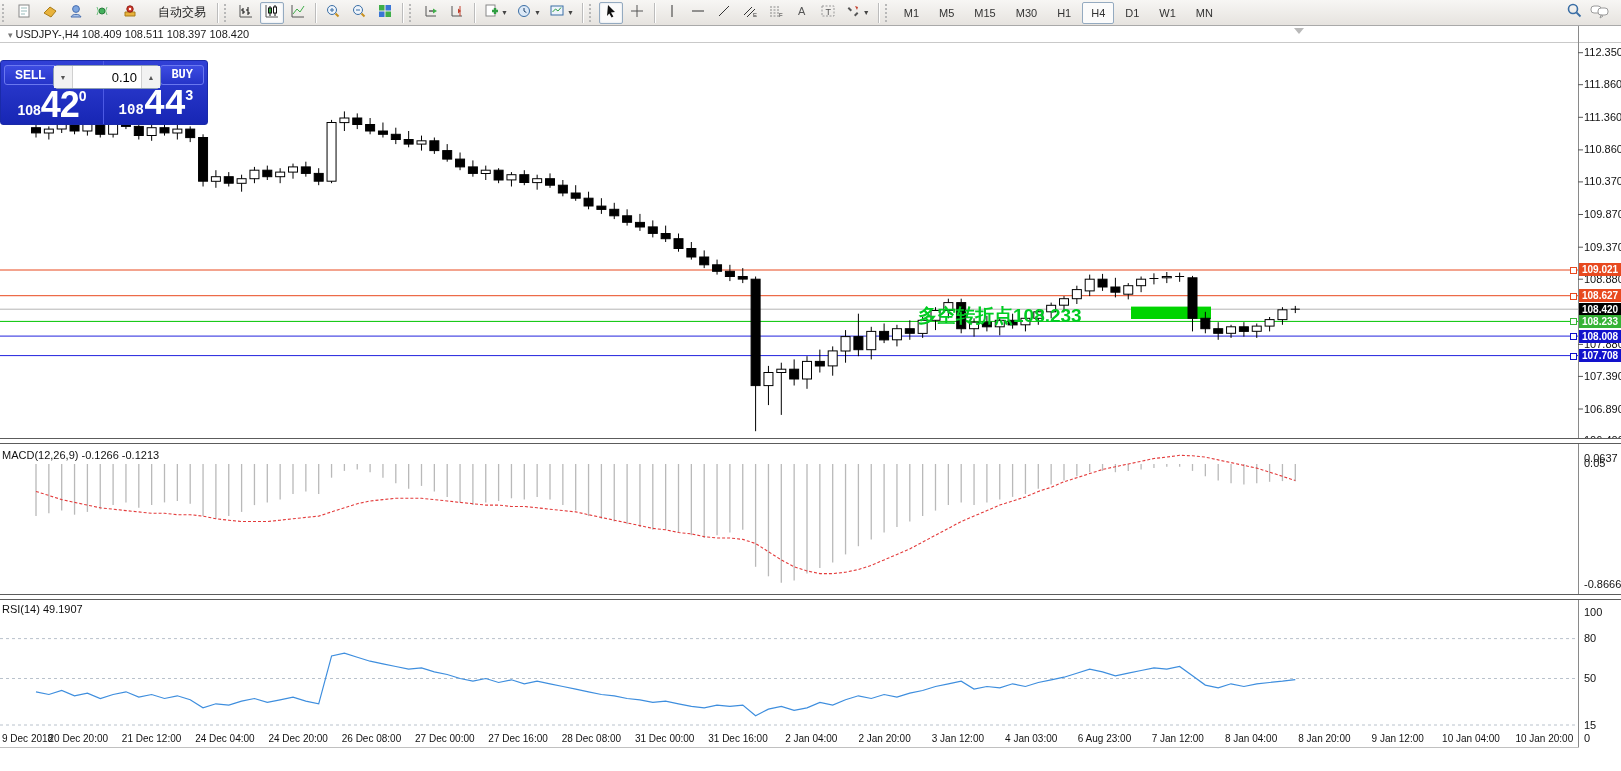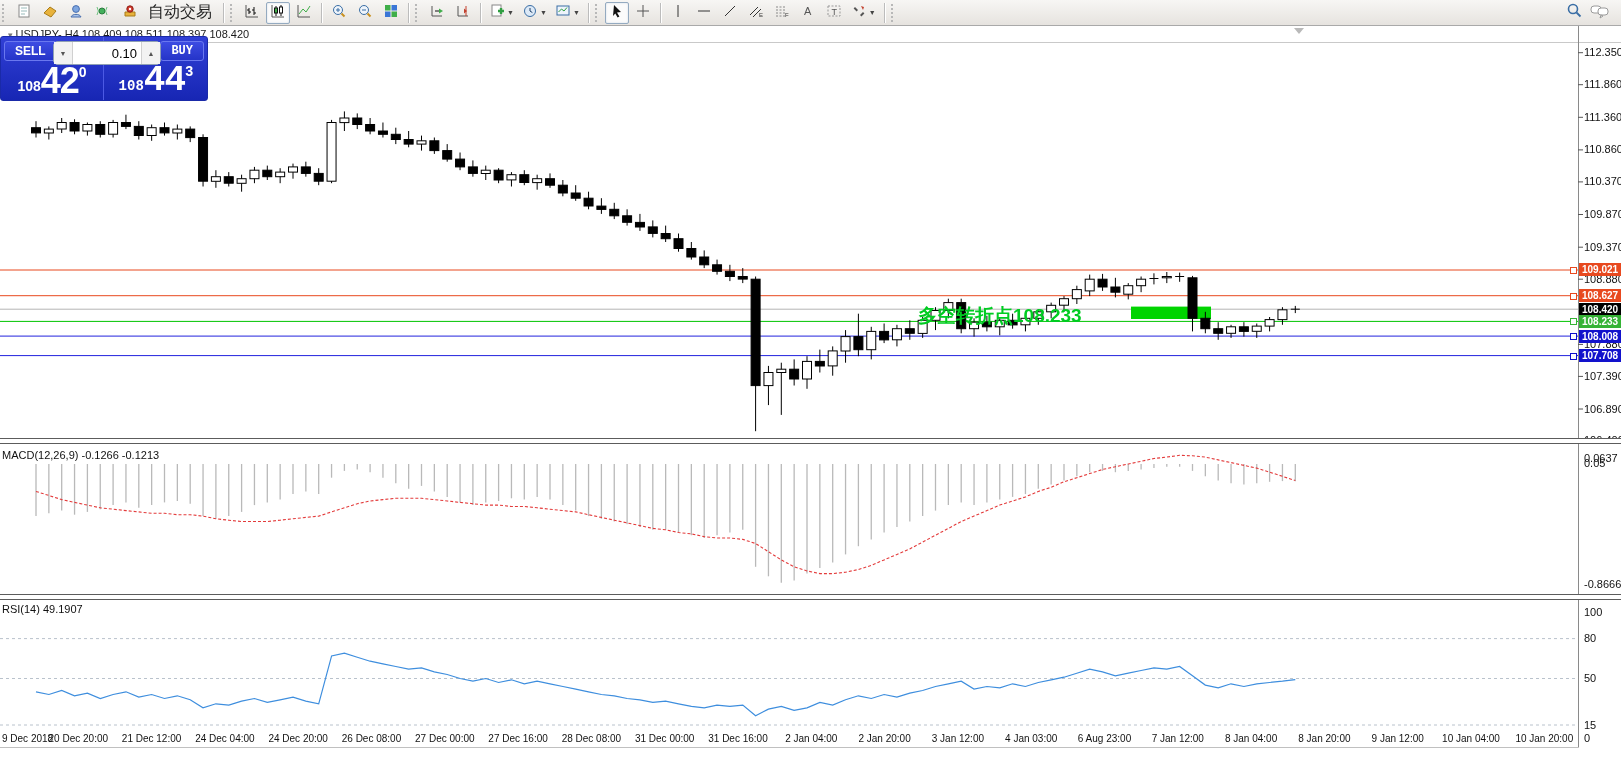--- a/index.html
+++ b/index.html
@@ -7,39 +7,39 @@
   
   #toolbar{position:absolute;left:0;top:0;width:1621px;height:25px;
     background:linear-gradient(#f7f6f4,#e6e3df);border-bottom:1px solid #a9a9a9;
     display:flex;align-items:center;z-index:10;}
   .tb-btn{min-width:22px;height:20px;display:flex;align-items:center;justify-content:center;
     border:1px solid transparent;border-radius:2px;margin:0 1px;cursor:default;}
   .tb-btn.active{background:#fbfbfb;border-color:#94aac0;box-shadow:inset 0 0 2px #cdd8e2;}
   .tb-sep{width:1px;height:20px;background:#bcbcbc;margin:0 4px;box-shadow:1px 0 0 #fff;}
   .tb-handle{width:3px;height:18px;border-left:2px dotted #b8b8b8;margin:0 4px 0 2px;}
   .tb-caret{font-size:7px;color:#444;margin-left:2px;}
-  .tb-text{font-size:16px;color:#222;margin-left:10px;}
+  .tb-text{font-size:12px;color:#222;margin-left:20px;}
   .tf-btn{font-size:11px;color:#333;padding:2px 8px;height:16px;line-height:16px;
     border:1px solid transparent;border-radius:2px;margin:0 1px;}
   .tf-btn.active{background:#fbfbfb;border-color:#94aac0;}
   #tb-right{margin-left:auto;display:flex;align-items:center;margin-right:8px;}
   
   #chart-win{position:absolute;left:0;top:26px;width:1621px;height:745px;background:#fff;}
   #frame-top{position:absolute;left:0;top:16px;width:1621px;height:1px;background:#c9c9c9;}
   #axis-v{position:absolute;left:1578px;top:0;width:1px;height:721px;background:#8a8a8a;}
   #frame-bottom{position:absolute;left:0;top:721px;width:1579px;height:1px;background:#c0c0c0;}
   #info-line{position:absolute;left:8px;top:2px;font-size:11px;color:#1a1a1a;z-index:6;white-space:nowrap;}
   #shift-marker{position:absolute;left:1294px;top:2px;width:0;height:0;z-index:3;
     border-left:5px solid transparent;border-right:5px solid transparent;border-top:6px solid #b9b9b9;}
   
   .splitter{position:absolute;left:0;width:1621px;height:4px;background:#fff;
     border-top:1px solid #5c5c5c;border-bottom:1px solid #5c5c5c;z-index:7;}
   .panel-label{position:absolute;left:2px;font-size:11px;color:#111;z-index:6;white-space:nowrap;}
   
-  #oneclick{position:absolute;left:0;top:10px;width:206px;height:63px;z-index:8;
+  #oneclick{position:absolute;left:0;top:34px;width:206px;height:63px;z-index:8;
     background:linear-gradient(#3140d6,#1726b4);border:1px solid #1a2aa8;border-radius:3px;color:#fff;}
   #oc-sell,#oc-buy{position:absolute;top:0;width:102px;height:63px;cursor:pointer;}
   #oc-sell{left:0;border-right:1px solid #4c5ae4;}
   #oc-buy{right:0;font-family:Liberation Mono, monospace;}
   .oc-lbl{position:absolute;top:4px;font-size:12px;font-weight:bold;color:#fff;
     background:linear-gradient(#3d4ce2,#2534c8);border:1px solid #6a78ef;border-radius:3px;padding:2px 10px;}
   #oc-sell .oc-lbl{left:3px;}
   #oc-buy .oc-lbl{right:3px;}
   .oc-price{position:absolute;bottom:2px;left:0;width:100%;display:flex;align-items:flex-end;justify-content:center;}
   .oc-small{font-size:14px;font-weight:bold;margin-bottom:4px;}
@@ -244,20 +244,31 @@
     <div class="tb-btn" style="width:auto;padding:0 2px;">
         <span><svg width="16" height="16">
             <path d="M4 4l3 3-1.4 1.4L2.6 5.4z" fill="#555"></path>
             <path d="M12 9l-3 3 1.4 1.4L13.4 10.4z" fill="#555"></path>
             <path d="M10 3l3 1-1 3z" fill="#c2402e"></path>
           </svg></span>
         <span class="tb-caret">▼</span>
       </div>
     <div class="tb-sep"></div>
     <div class="tb-handle"></div>
+    <div id="tf-group" style="display: flex;">
+        <div class="tf-btn">M1</div>
+        <div class="tf-btn">M5</div>
+        <div class="tf-btn">M15</div>
+        <div class="tf-btn">M30</div>
+        <div class="tf-btn">H1</div>
+        <div class="tf-btn active">H4</div>
+        <div class="tf-btn">D1</div>
+        <div class="tf-btn">W1</div>
+        <div class="tf-btn">MN</div>
+      </div>
     <div id="tb-right">
       <div class="tb-btn">
           <span><svg width="17" height="17">
               <circle cx="7" cy="7" r="4.5" fill="none" stroke="#3a6ea5" stroke-width="1.6"></circle>
               <path d="M10.5 10.5l4 4" stroke="#3a6ea5" stroke-width="1.8"></path>
             </svg></span>
         </div>
       <div class="tb-btn">
           <span><svg width="20" height="16">
               <rect x="1" y="3" width="10" height="7" rx="3" fill="#fff" stroke="#9a9a9a"></rect>

